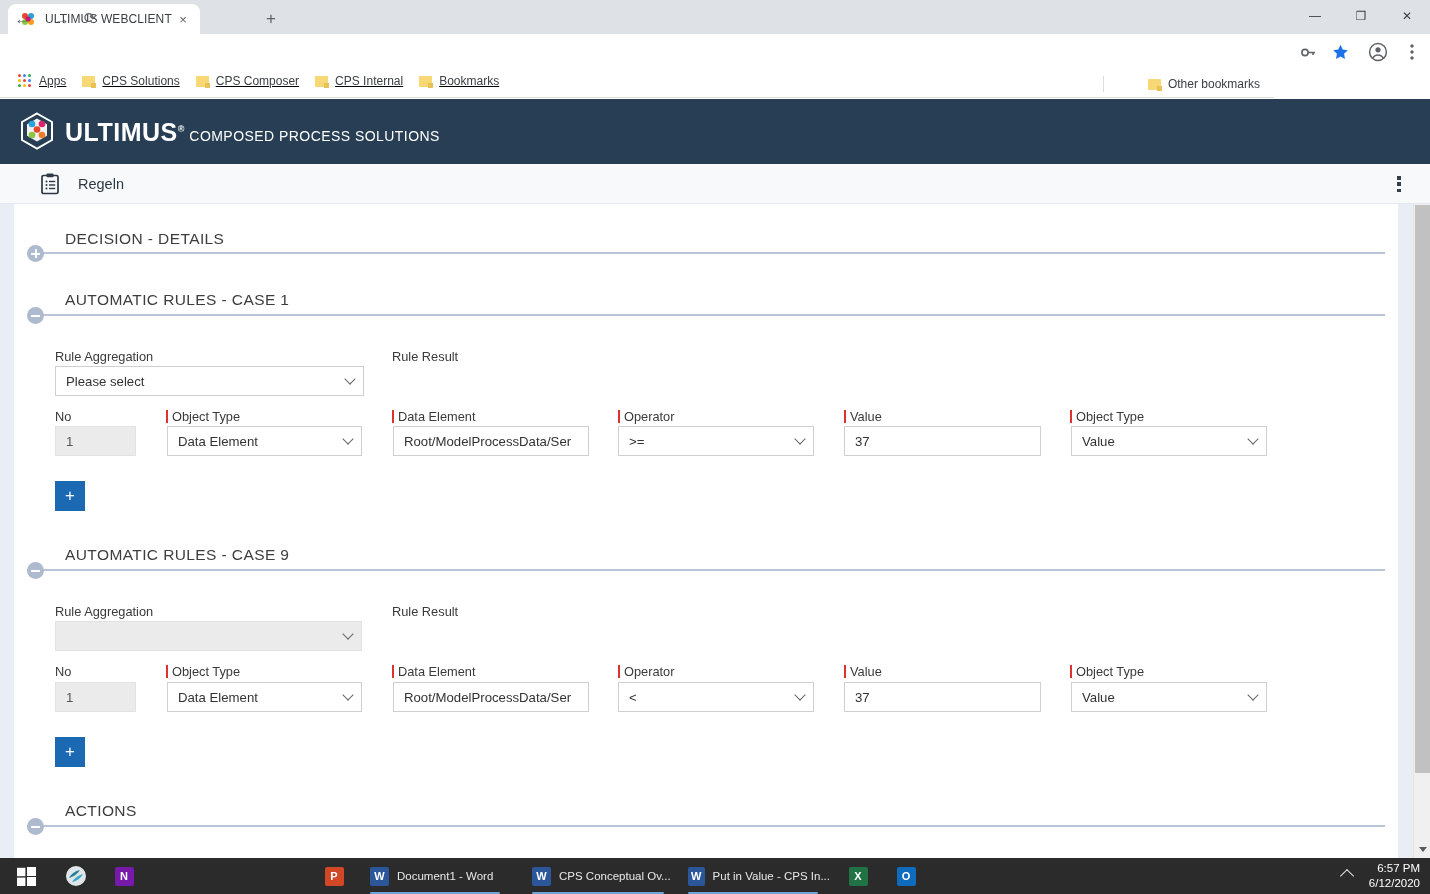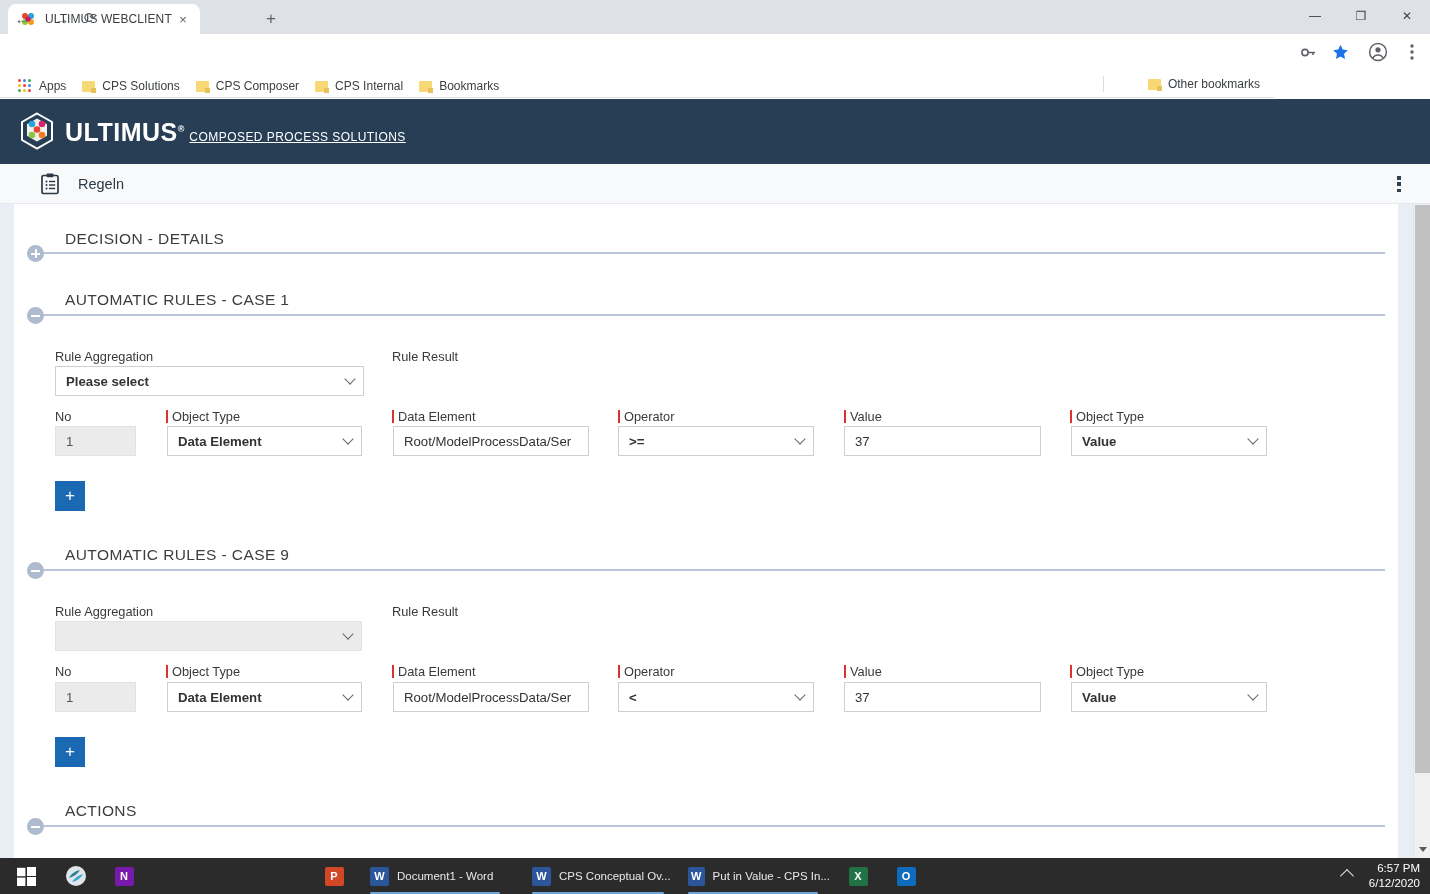--- a/index.html
+++ b/index.html
@@ -63,21 +63,21 @@
   .omni-url { font-size: 13.5px; color: #202124; letter-spacing: .05px; }
   .omni-url .dim { color: #5f6368; }
   .tb-icon {
     position: absolute; top: 40px; width: 24px; height: 24px;
     display: flex; align-items: center; justify-content: center;
   }
 
   .bookmarks-bar {
     position: absolute; left: 0; top: 70px; width: 1274px; height: 28px;
     background: #fff; border-bottom: 1px solid #dadce0;
-    display: flex; align-items: flex-end; padding-left: 10px;
+    display: flex; align-items: flex-start; padding-left: 10px; text-decoration: underline;
   }
   .bm {
     display: flex; align-items: center; height: 22px; padding: 0 8px;
     font-size: 12px; color: #3c4043; white-space: nowrap;
   }
   .bm-folder {
     width: 13px; height: 11px; background: #f8d775; border-radius: 1px;
     margin-right: 7px; position: relative; flex: 0 0 13px;
   }
   .bm-folder:after {
@@ -103,21 +103,21 @@
   }
   .logo-wrap { position: absolute; left: 18px; top: 13px; display: flex; align-items: center; }
   .logo-hex { width: 38px; height: 38px; position: relative; }
   .logo-text { margin-left: 9px; }
   .logo-main {
     font-size: 25px; font-weight: bold; color: #fff; letter-spacing: .5px;
     line-height: 25px; font-family: "Liberation Sans", sans-serif;
   }
   .logo-main sup { font-size: 9px; vertical-align: super; }
   .logo-sub {
-    font-size: 12px; color: #fff; letter-spacing: .45px; line-height: 11px; margin-top: 19px; text-decoration: underline;
+    font-size: 14px; color: #fff; letter-spacing: .45px; line-height: 11px; margin-top: 19px;
   }
   .hamburger {
     position: absolute; left: 217px; top: 121px; width: 22px; height: 18px;
     display: flex; flex-direction: column; justify-content: space-between;
   }
   .hamburger i { display: block; height: 2px; background: #fff; border-radius: 1px; }
   .searchbox {
     position: absolute; left: 260px; top: 117px; width: 952px; height: 30px;
     background: #34495e; border-radius: 15px; display: flex; align-items: center;
     padding: 0 14px;
@@ -182,21 +182,21 @@
     content: ""; position: absolute; left: -6px; top: 1px;
     width: 2px; height: 13px; background: #e03131;
   }
   .inp, .sel {
     position: absolute; height: 30px; border: 1px solid #cfcfcf;
     background: #fff; font-size: 13.2px; color: #333;
     display: flex; align-items: center; padding: 0 10px;
     font-family: "Liberation Sans", sans-serif; white-space: nowrap; overflow: hidden;
   }
   .inp.readonly, .sel.readonly { background: #ebebeb; border-color: #e2e2e2; color: #555; }
-  .sel { padding-right: 9px; font-weight: bold; }
+  .sel { padding-right: 9px; }
   .sel .caret {
     position: absolute; right: 9px; top: 50%; width: 8px; height: 8px;
     border-right: 1.6px solid #666; border-bottom: 1.6px solid #666;
     transform: translateY(-75%) rotate(45deg);
   }
   .result-box {
     position: absolute; height: 32px; background: #ebebeb; border: 1px solid #e2e2e2;
     font-size: 13.6px; color: #444; display: flex; align-items: center; padding: 0 12px;
   }
   .add-btn {

